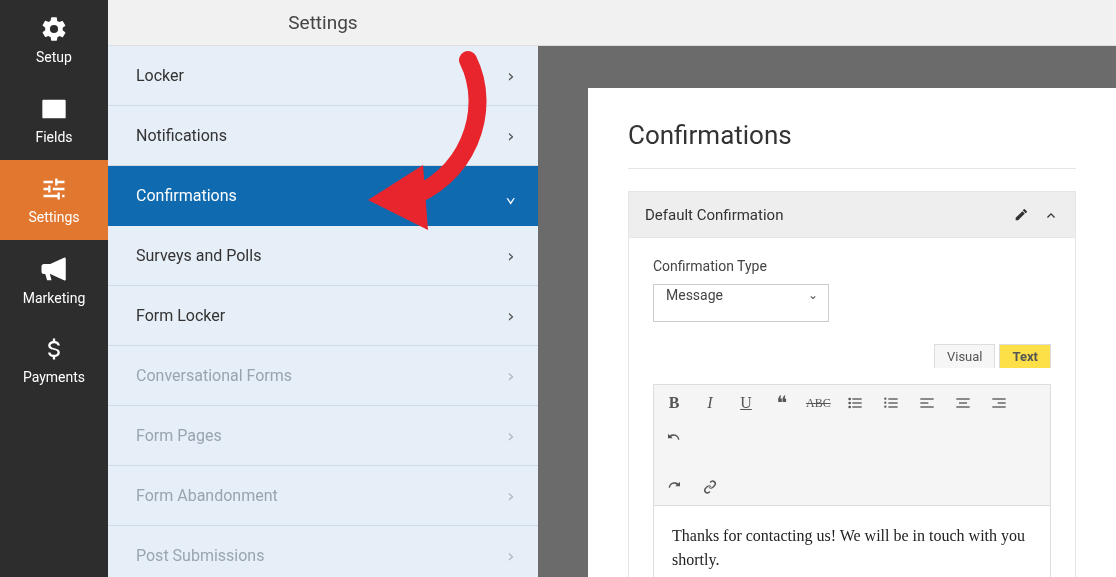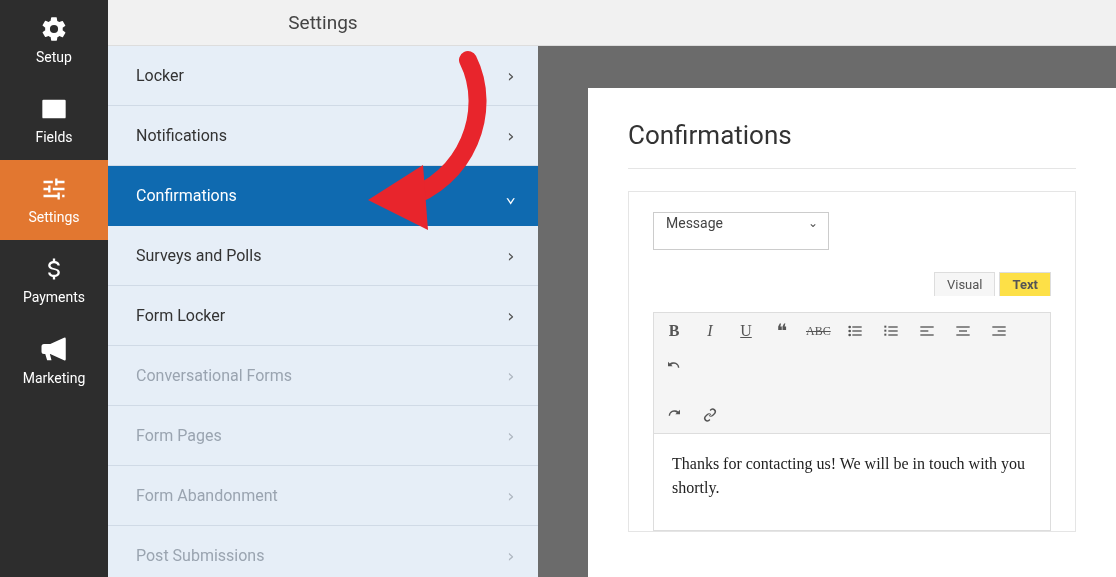--- a/index.html
+++ b/index.html
@@ -236,34 +236,34 @@
     <span>Fields</span>
   </div>
 
   <div class="nav-item active">
     <svg viewBox="0 0 24 24">
         <path d="M3 5h8v2H3Zm12 0h6v2h-6Zm-2-2h2v6h-2ZM3 11h4v2H3Zm8 0h10v2H11ZM7 9h2v6H7ZM3 17h12v2H3Zm16 0h2v2h-2Zm-4-2h2v6h-2Z"></path>
       </svg>
     <span>Settings</span>
   </div>
 
+  <div class="nav-item marketing">
+    <svg viewBox="0 0 24 24">
+        <path d="M20 3 9 8H4a2 2 0 0 0-2 2v4a2 2 0 0 0 2 2h1l1.5 5H10l-1.3-5H9l11 5a1 1 0 0 0 1.4-.9V3.9A1 1 0 0 0 20 3Z"></path>
+      </svg>
+    <span>Marketing</span>
+  </div>
+
   <div class="nav-item">
     <svg viewBox="0 0 24 24">
         <path d="M13 3v2.1c2.4.4 4 1.9 4 3.9h-2c0-1.1-1.2-2-3-2s-3 .9-3 2 .9 1.7 3.3 2.3C15.5 12 17 13 17 15c0 2-1.6 3.5-4 3.9V21h-2v-2.1c-2.4-.4-4-1.9-4-3.9h2c0 1.1 1.2 2 3 2s3-.9 3-2-.9-1.7-3.3-2.3C8.5 12 7 11 7 9c0-2 1.6-3.5 4-3.9V3Z"></path>
       </svg>
     <span>Payments</span>
   </div>
 
-  <div class="nav-item marketing">
-    <svg viewBox="0 0 24 24">
-        <path d="M20 3 9 8H4a2 2 0 0 0-2 2v4a2 2 0 0 0 2 2h1l1.5 5H10l-1.3-5H9l11 5a1 1 0 0 0 1.4-.9V3.9A1 1 0 0 0 20 3Z"></path>
-      </svg>
-    <span>Marketing</span>
-  </div>
-
 </div>
 
 <div class="settings-panel">
   <div class="settings-header">Settings</div>
   <div class="settings-list">
     <div class="settings-row">
       <span>Locker</span>
       <span class="chevron">›</span>
     </div>
     <div class="settings-row">
@@ -308,22 +308,34 @@
 
 <div class="canvas-area">
   <div class="canvas-top-bar"></div>
 
   <div class="canvas-card">
     <div class="card-head">
       <h1>Confirmations</h1>
     </div>
 
     <div class="conf-box">
+      <div class="conf-box-head">
+        <span>Default Confirmation</span>
+        <span class="head-actions">
+          <svg viewBox="0 0 24 24">
+              <path d="m14.1 6.2 3.7 3.7L7.7 20H4v-3.7ZM20.7 6.3l-3-3a1 1 0 0 0-1.4 0l-1.7 1.7 4.4 4.4 1.7-1.7a1 1 0 0 0 0-1.4Z"></path>
+            </svg>
+          <svg viewBox="0 0 24 24">
+              <path d="m6 15 6-6 6 6-1.4 1.4L12 11.8l-4.6 4.6Z"></path>
+            </svg>
+        </span>
+      </div>
 
       <div class="conf-body">
+        <label class="field-label">Confirmation Type</label>
         <div class="select">
           <span>Message</span>
           <span class="caret">⌄</span>
         </div>
 
 
         <div class="editor-tabs">
           <div class="editor-tab">Visual</div>
           <div class="editor-tab active">Text</div>
         </div>

